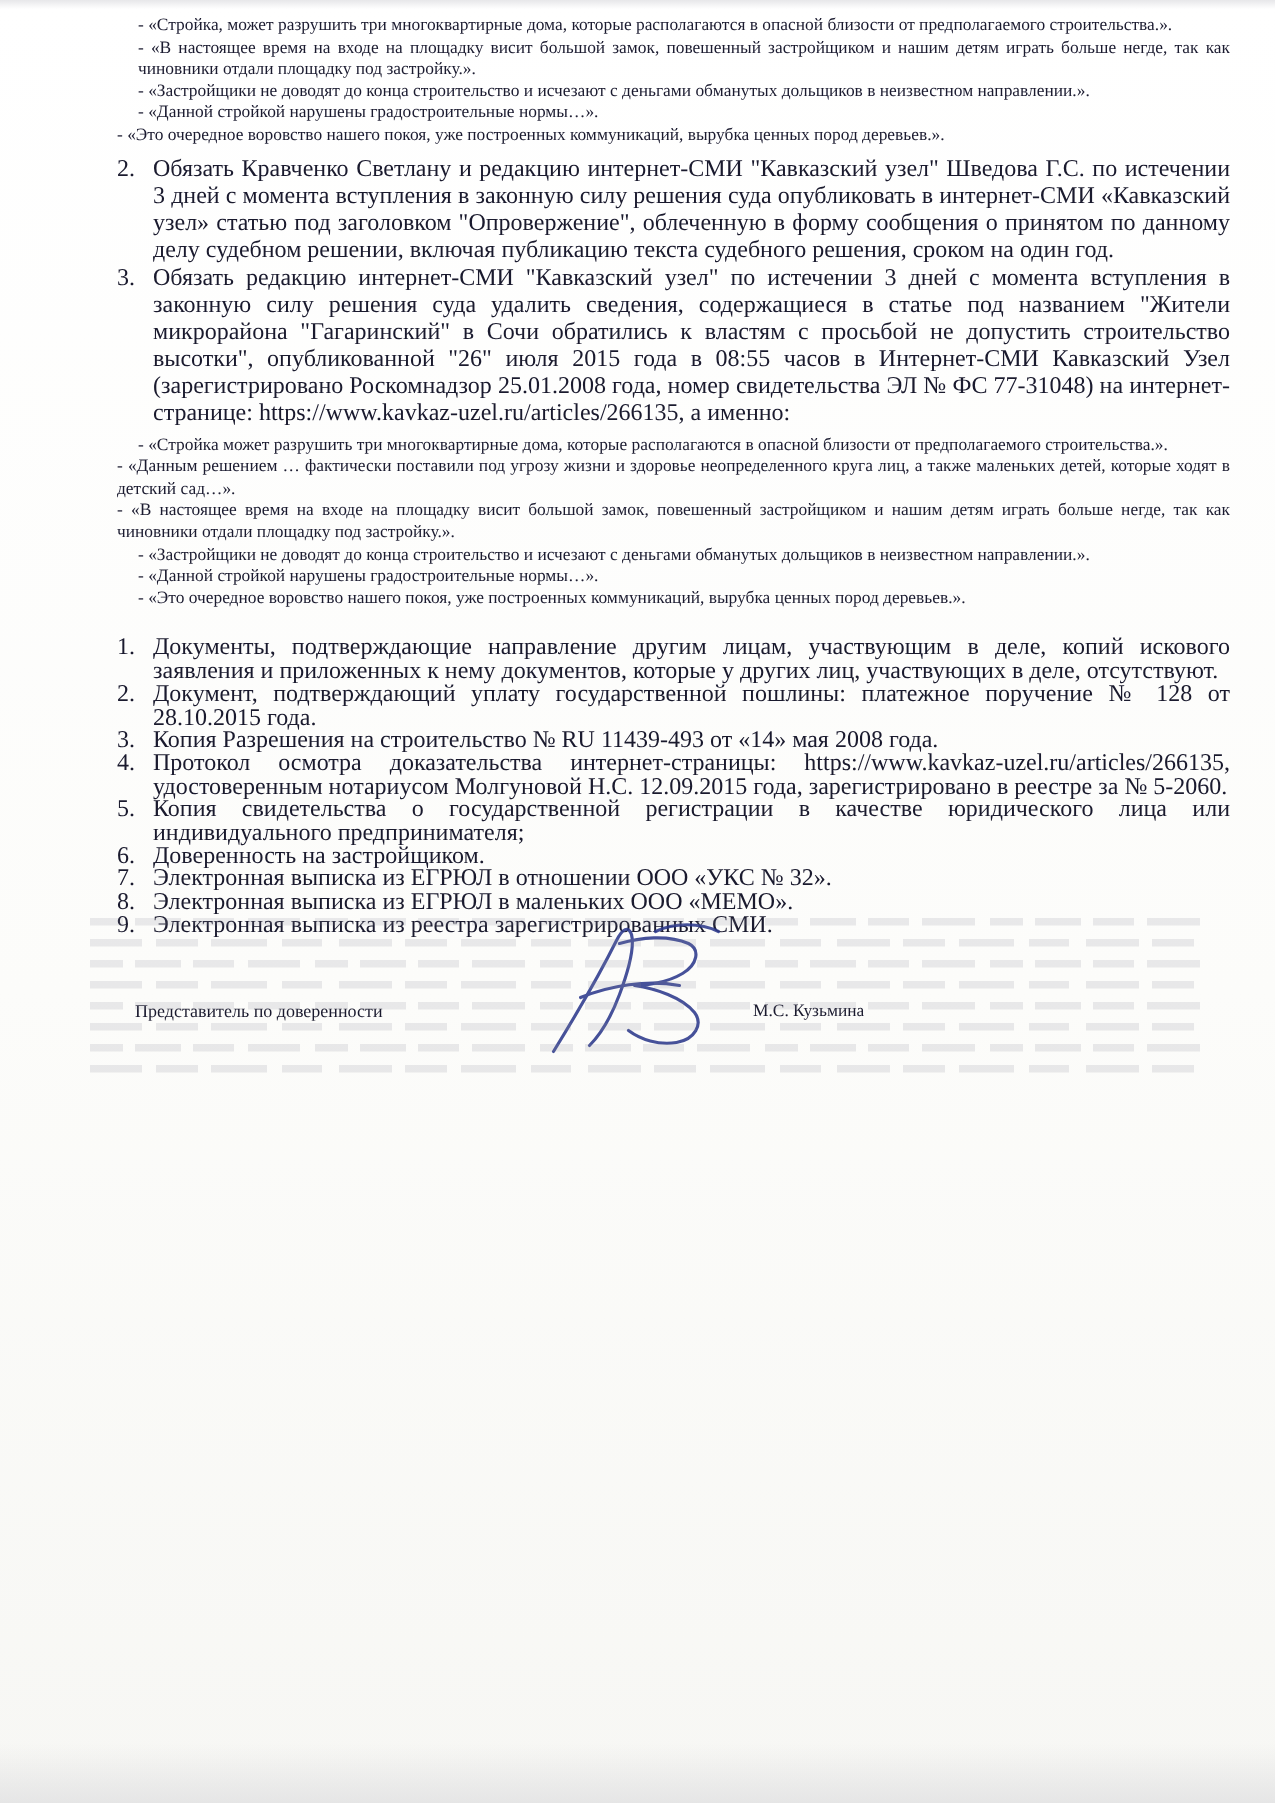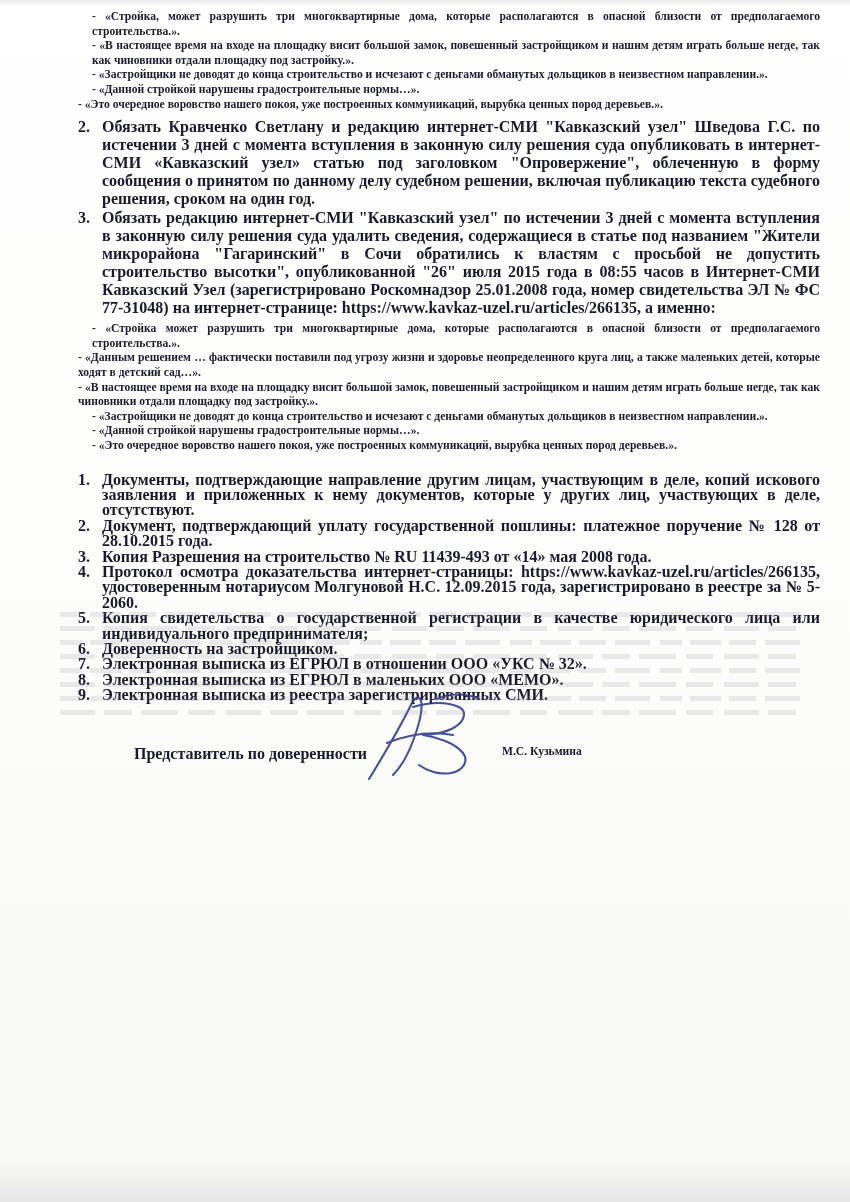--- a/index.html
+++ b/index.html
@@ -14,21 +14,20 @@
     font-family: "Liberation Serif", serif;
     color: #1a1a2e;
     overflow: hidden;
   }
   .page {
     position: absolute;
     top: 0; left: 0;
     width: 850px;
     height: 1202px;
     background: #0ea5e9;
-    font-weight: bold;
   }
   
   .scan-tint {
     position: absolute;
     inset: 0;
     background: linear-gradient(180deg, #ffffff 0%, #fcfcfa 55%, #f7f7f4 100%);
     pointer-events: none;
   }
   .content {
     position: absolute;
@@ -95,22 +94,21 @@
   }
   .signature-block {
     position: relative;
     margin-top: 26px;
     height: 46px;
   }
   .sig-left {
     position: absolute;
     left: 18px;
     top: 16px;
-    font-size: 16px;
-    margin-left: 44px;
+    font-size: 12px;
   }
   .sig-right {
     position: absolute;
     left: 430px;
     top: 16px;
     font-size: 11.6px;
   }
   .sig-mark {
     position: absolute;
     left: 255px;

